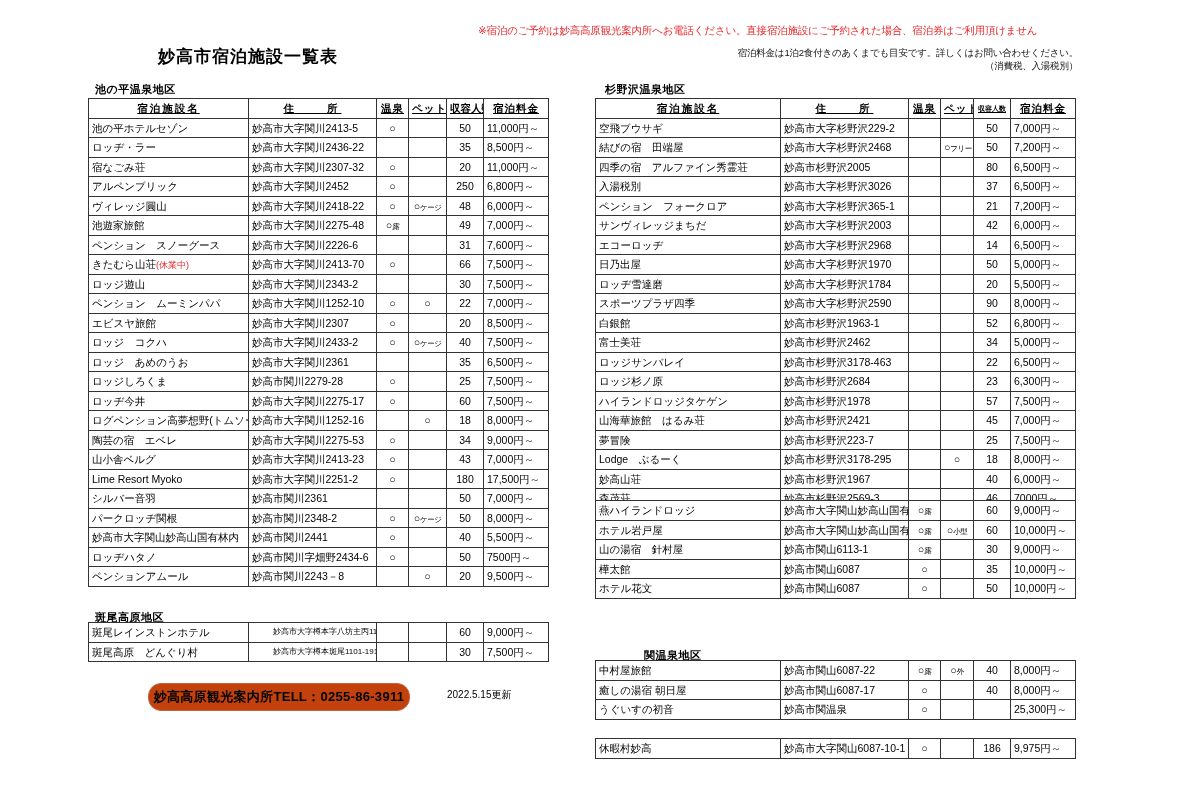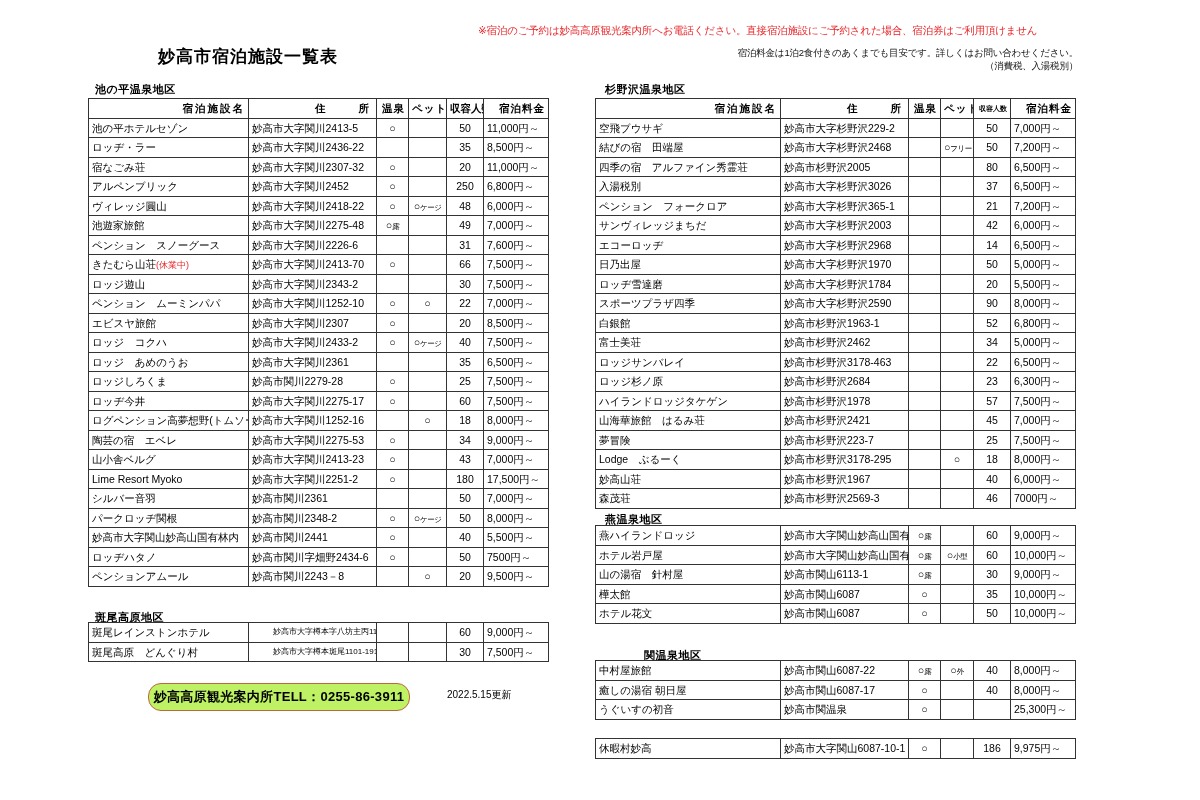--- a/index.html
+++ b/index.html
@@ -76,22 +76,23 @@
     padding: 0 3px;
     font-size: 10.5px;
     line-height: 1;
     height: 19.5px;
     box-sizing: border-box;
     overflow: hidden;
     white-space: nowrap;
   }
   table.lodging th {
     font-weight: bold;
-    text-align: right;
+    text-align: center;
     letter-spacing: 1px;
+    text-decoration: underline;
   }
   table.lodging th.h-name   { letter-spacing: 2px; }
   table.lodging th.h-addr   { letter-spacing: 4px; }
   table.lodging th.h-cap-sm { font-size: 7px; letter-spacing: 0; }
   table.lodging th.h-cap-clip { font-size: 10.5px; letter-spacing: 0; }
   table.lodging th.h-price  { letter-spacing: 1px; }
 
   td.c-name  { text-align: left; }
   td.c-addr  { text-align: left; font-size: 10.5px; }
   td.c-addr.small { font-size: 8px; padding-left: 24px; }
@@ -108,21 +109,21 @@
     font-size: 9px;
   }
 
   
   .contact-box {
     position: absolute;
     left: 148px;
     top: 683px;
     width: 260px;
     height: 26px;
-    background: #bef264;
+    background: #c2410c;
     border: 1.5px solid #c0663c;
     border-radius: 13px;
     display: flex;
     align-items: center;
     justify-content: center;
     font-size: 13px;
     font-weight: bold;
     letter-spacing: 0.3px;
     white-space: nowrap;
   }
@@ -572,21 +573,21 @@
         <td class="c-name">森茂荘</td>
         <td class="c-addr">妙高市杉野沢2569-3</td>
         <td class="c-mark"></td>
         <td class="c-mark"></td>
         <td class="c-cap">46</td>
         <td class="c-price">7000円～</td>
       </tr>
     </tbody>
 </table>
 
-<table class="lodging" id="tbl-tsubame" style="left:595px; top:525px; width:480px;">
+<table class="lodging" id="tbl-tsubame" style="left:595px; top:500px; width:480px;">
   <colgroup>
     <col style="width:185px">
       <col style="width:128px">
       <col style="width:32px">
     <col style="width:33px">
       <col style="width:37px">
       <col style="width:65px">
   </colgroup>
   <tbody>
       <tr>

